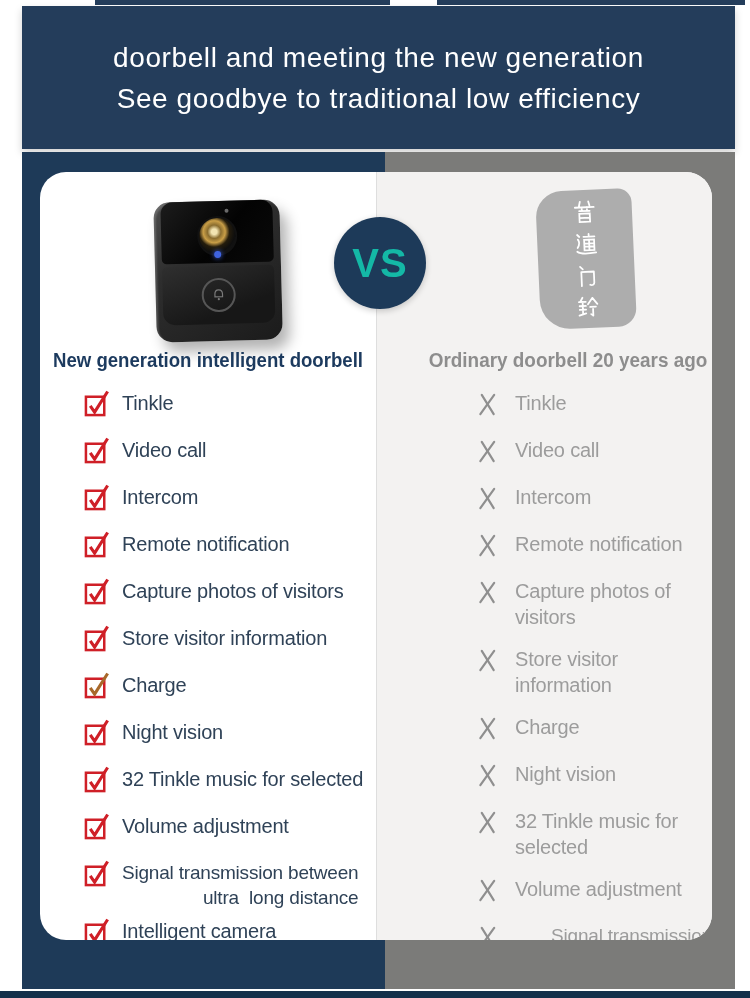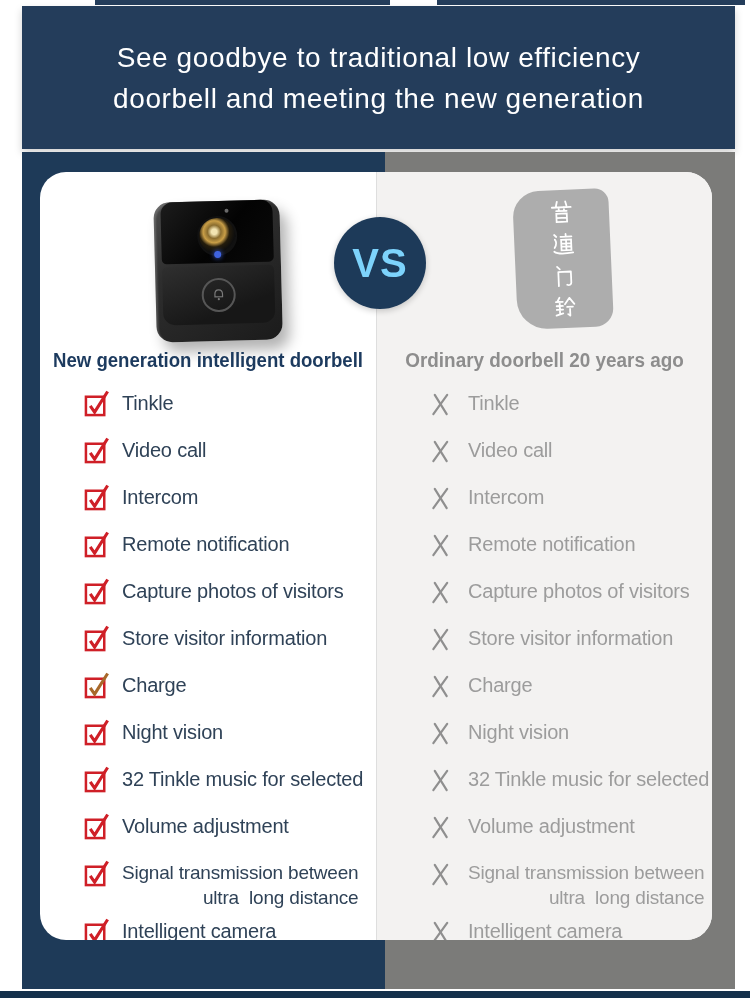--- a/index.html
+++ b/index.html
@@ -18,21 +18,21 @@
   .header .line{color:#fff;font-size:28px;line-height:41px;letter-spacing:.6px;font-weight:500;}
 
   
   .bg-left{position:absolute;left:22px;top:152px;width:363px;height:837px;background:var(--navy-bg,#1e3a58);}
   .bg-right{position:absolute;left:385px;top:152px;width:350px;height:837px;background:var(--gray-bg,#7b7b79);}
 
   
   .card{position:absolute;left:40px;top:172px;width:672px;height:768px;border-radius:26px;
         overflow:hidden;display:flex;background:#fff;}
   .card-col{width:336px;box-sizing:border-box;position:relative;}
-  .card-col.right{background:var(--card-right-bg,#f3f2f1);border-left:1px solid #dedede;}
+  .card-col.right{background:var(--card-right-bg,#f3f2f1);border-left:1px solid #dedede;padding-left:47px;}
 
   .device-area{position:relative;height:175px;}
 
   
   .sd{position:absolute;left:50%;top:22px;transform:translateX(-50%) translateX(10px) rotate(-1.5deg);}
   .sd-body{width:126px;height:140px;border-radius:16px;
            background:linear-gradient(145deg,#4d4d4d 0%,#2e2e2e 35%,#1b1b1b 100%);
            box-shadow:7px 10px 14px rgba(0,0,0,.3), inset 2px 2px 2px rgba(255,255,255,.18);}
   .sd-top{position:relative;margin:7px 7px 3px;height:62px;border-radius:12px 12px 5px 5px;
           background:linear-gradient(130deg,#1c1c1c 0%,#030303 55%,#0a0a0a 100%);}
@@ -71,37 +71,37 @@
   .card-col.left .feature-label{color:var(--left-text,#2f4257);}
   .card-col.right .feature-label{color:var(--right-text,#9c9c9c);}
   .two-line .feature-label{font-size:19px;line-height:25px;text-align:right;}
   .check-svg rect{stroke:var(--check-red,#cf1f27);}
   .check-svg .check-mark{stroke:var(--check-red,#cf1f27);}
   .cross-svg line{stroke:var(--cross-gray,#8f8f8f);}
   .card-col.right .row-icon{padding-top:2px;}
 
   
   .vs{position:absolute;left:334px;top:217px;width:92px;height:92px;border-radius:50%;
-      background:var(--vs-bg,#1d3a59);color:#7dd3fc;display:flex;align-items:center;justify-content:center;
+      background:var(--vs-bg,#1d3a59);color:#14b8a6;display:flex;align-items:center;justify-content:center;
       font-size:40px;font-weight:bold;letter-spacing:1px;z-index:5;box-shadow:0 2px 6px rgba(0,0,0,.2);}
 
   
   .bottom-bar{position:absolute;left:0;bottom:0;width:750px;height:7px;background:var(--footer-navy,#14304b);}
 </style>
 </head>
 <body>
 
 <div class="canvas">
 
   <div class="top-strip a"></div>
   <div class="top-strip b"></div>
 
   <div class="header">
+    <div class="line">doorbell and meeting the new generation</div>
     <div class="line">See goodbye to traditional low efficiency</div>
-    <div class="line">doorbell and meeting the new generation</div>
   </div>
 
   <div class="bg-left"></div>
   <div class="bg-right"></div>
 
   <div class="card">
 
     <div class="card-col left">
       <div class="device-area">
         <div class="sd">

